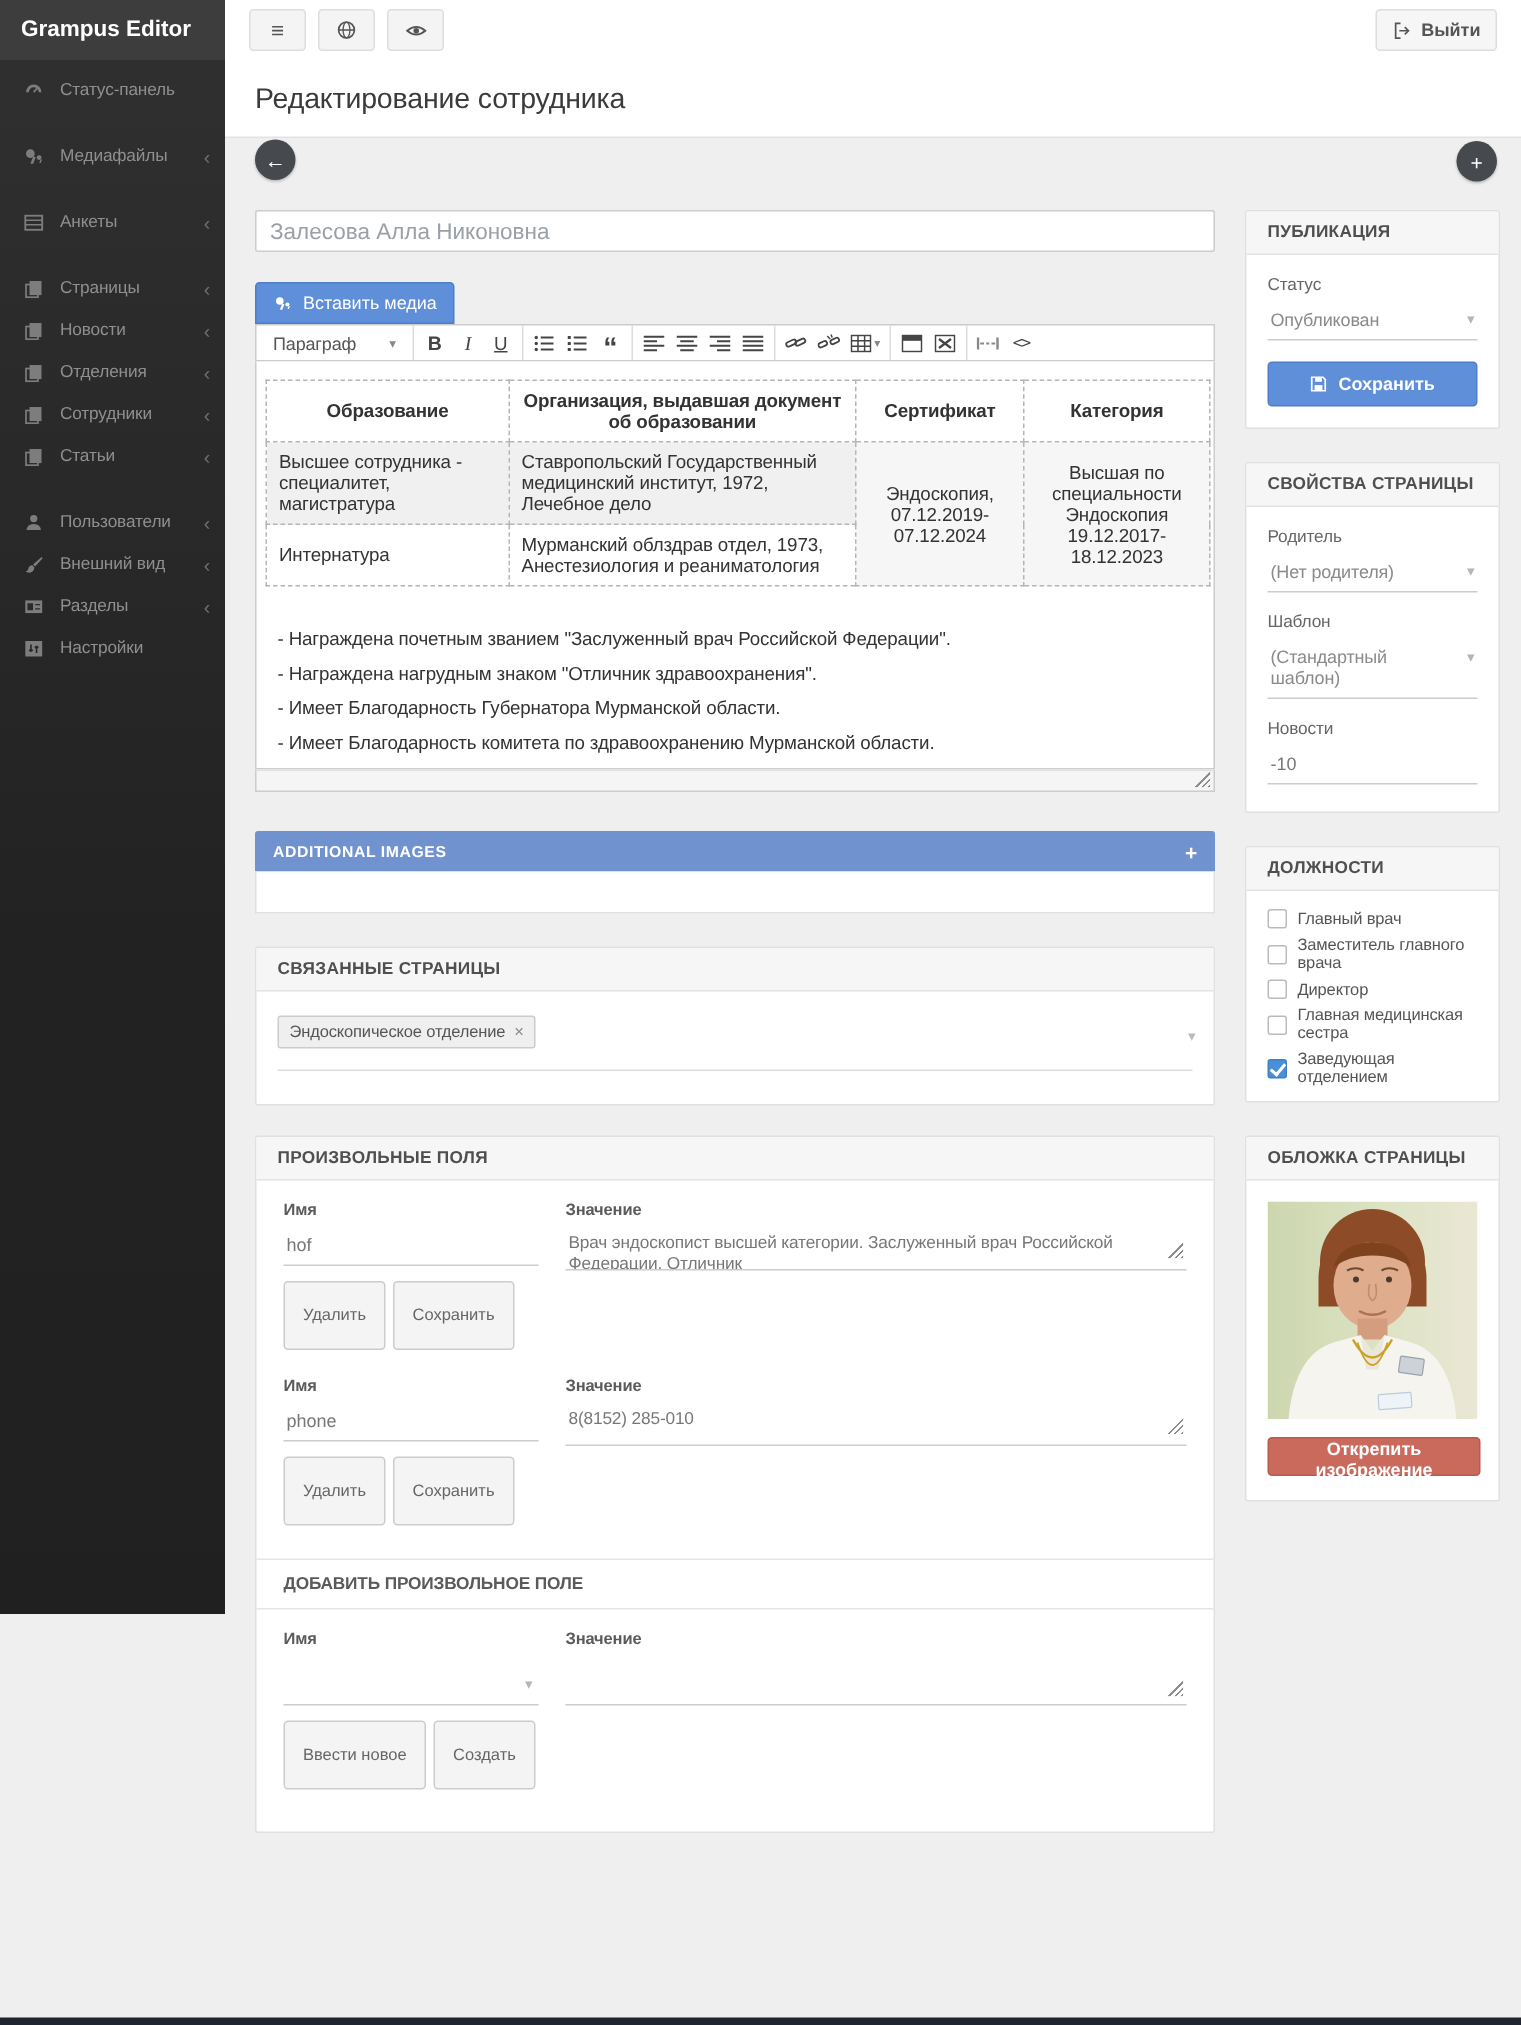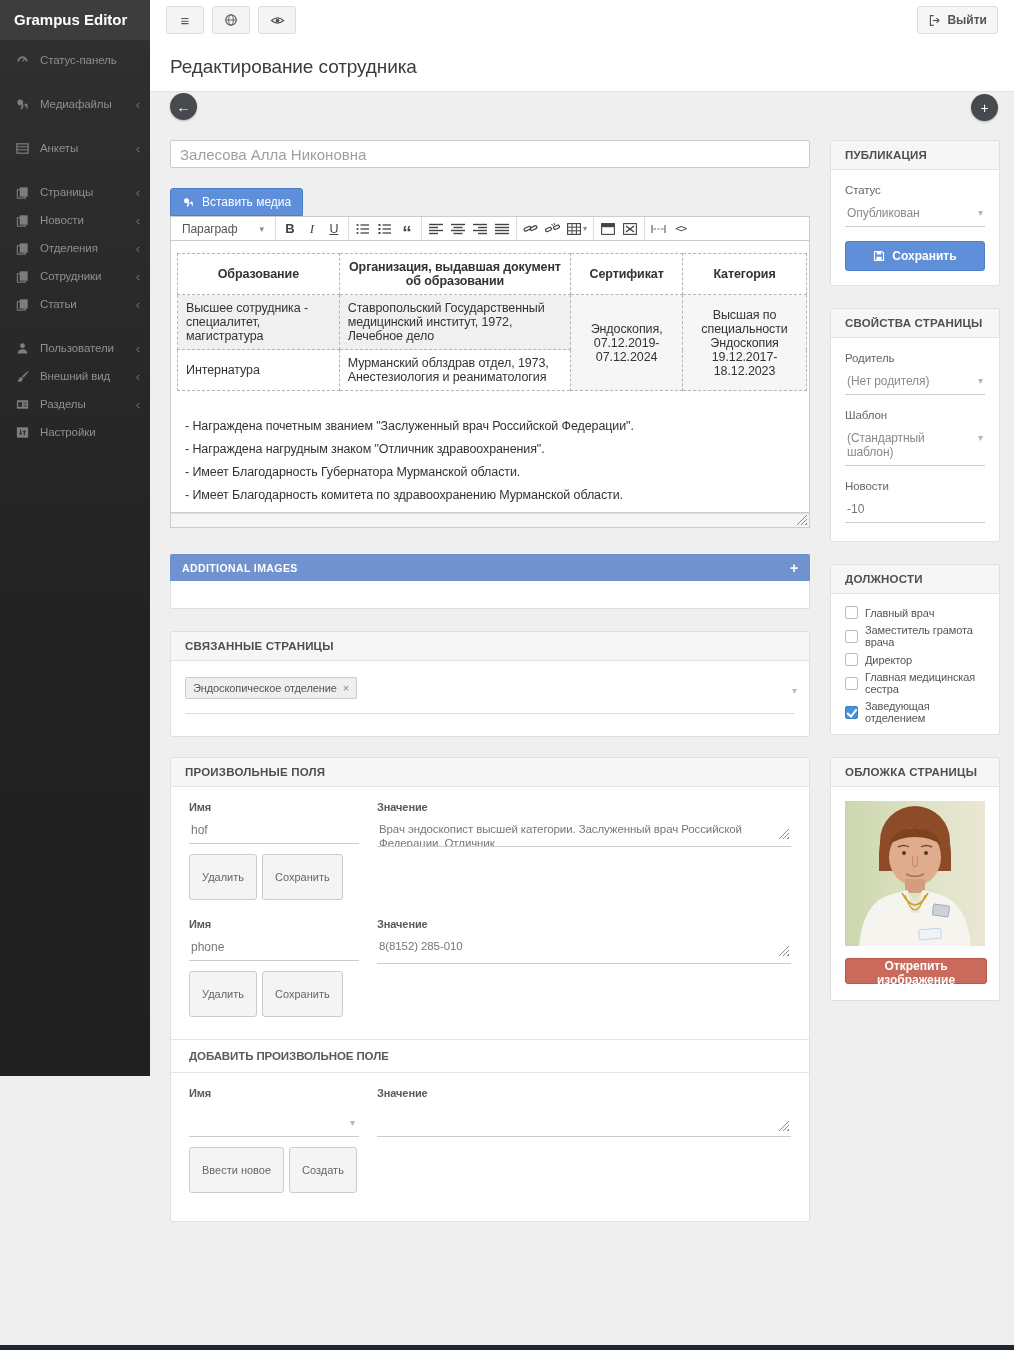--- a/index.html
+++ b/index.html
@@ -623,21 +623,21 @@
 
   <section class="panel rpanel">
     <div class="panel-h">ДОЛЖНОСТИ</div>
     <div class="panel-b" style="padding:12px 14px 10px;">
       <label class="cb-row">
           <span class="cb"></span>
           <span>Главный врач</span>
         </label>
       <label class="cb-row">
           <span class="cb"></span>
-          <span>Заместитель грамота врача</span>
+          <span>Заместитель главного врача</span>
         </label>
       <label class="cb-row">
           <span class="cb"></span>
           <span>Директор</span>
         </label>
       <label class="cb-row">
           <span class="cb"></span>
           <span>Главная медицинская сестра</span>
         </label>
       <label class="cb-row" style="margin-bottom:0;">

